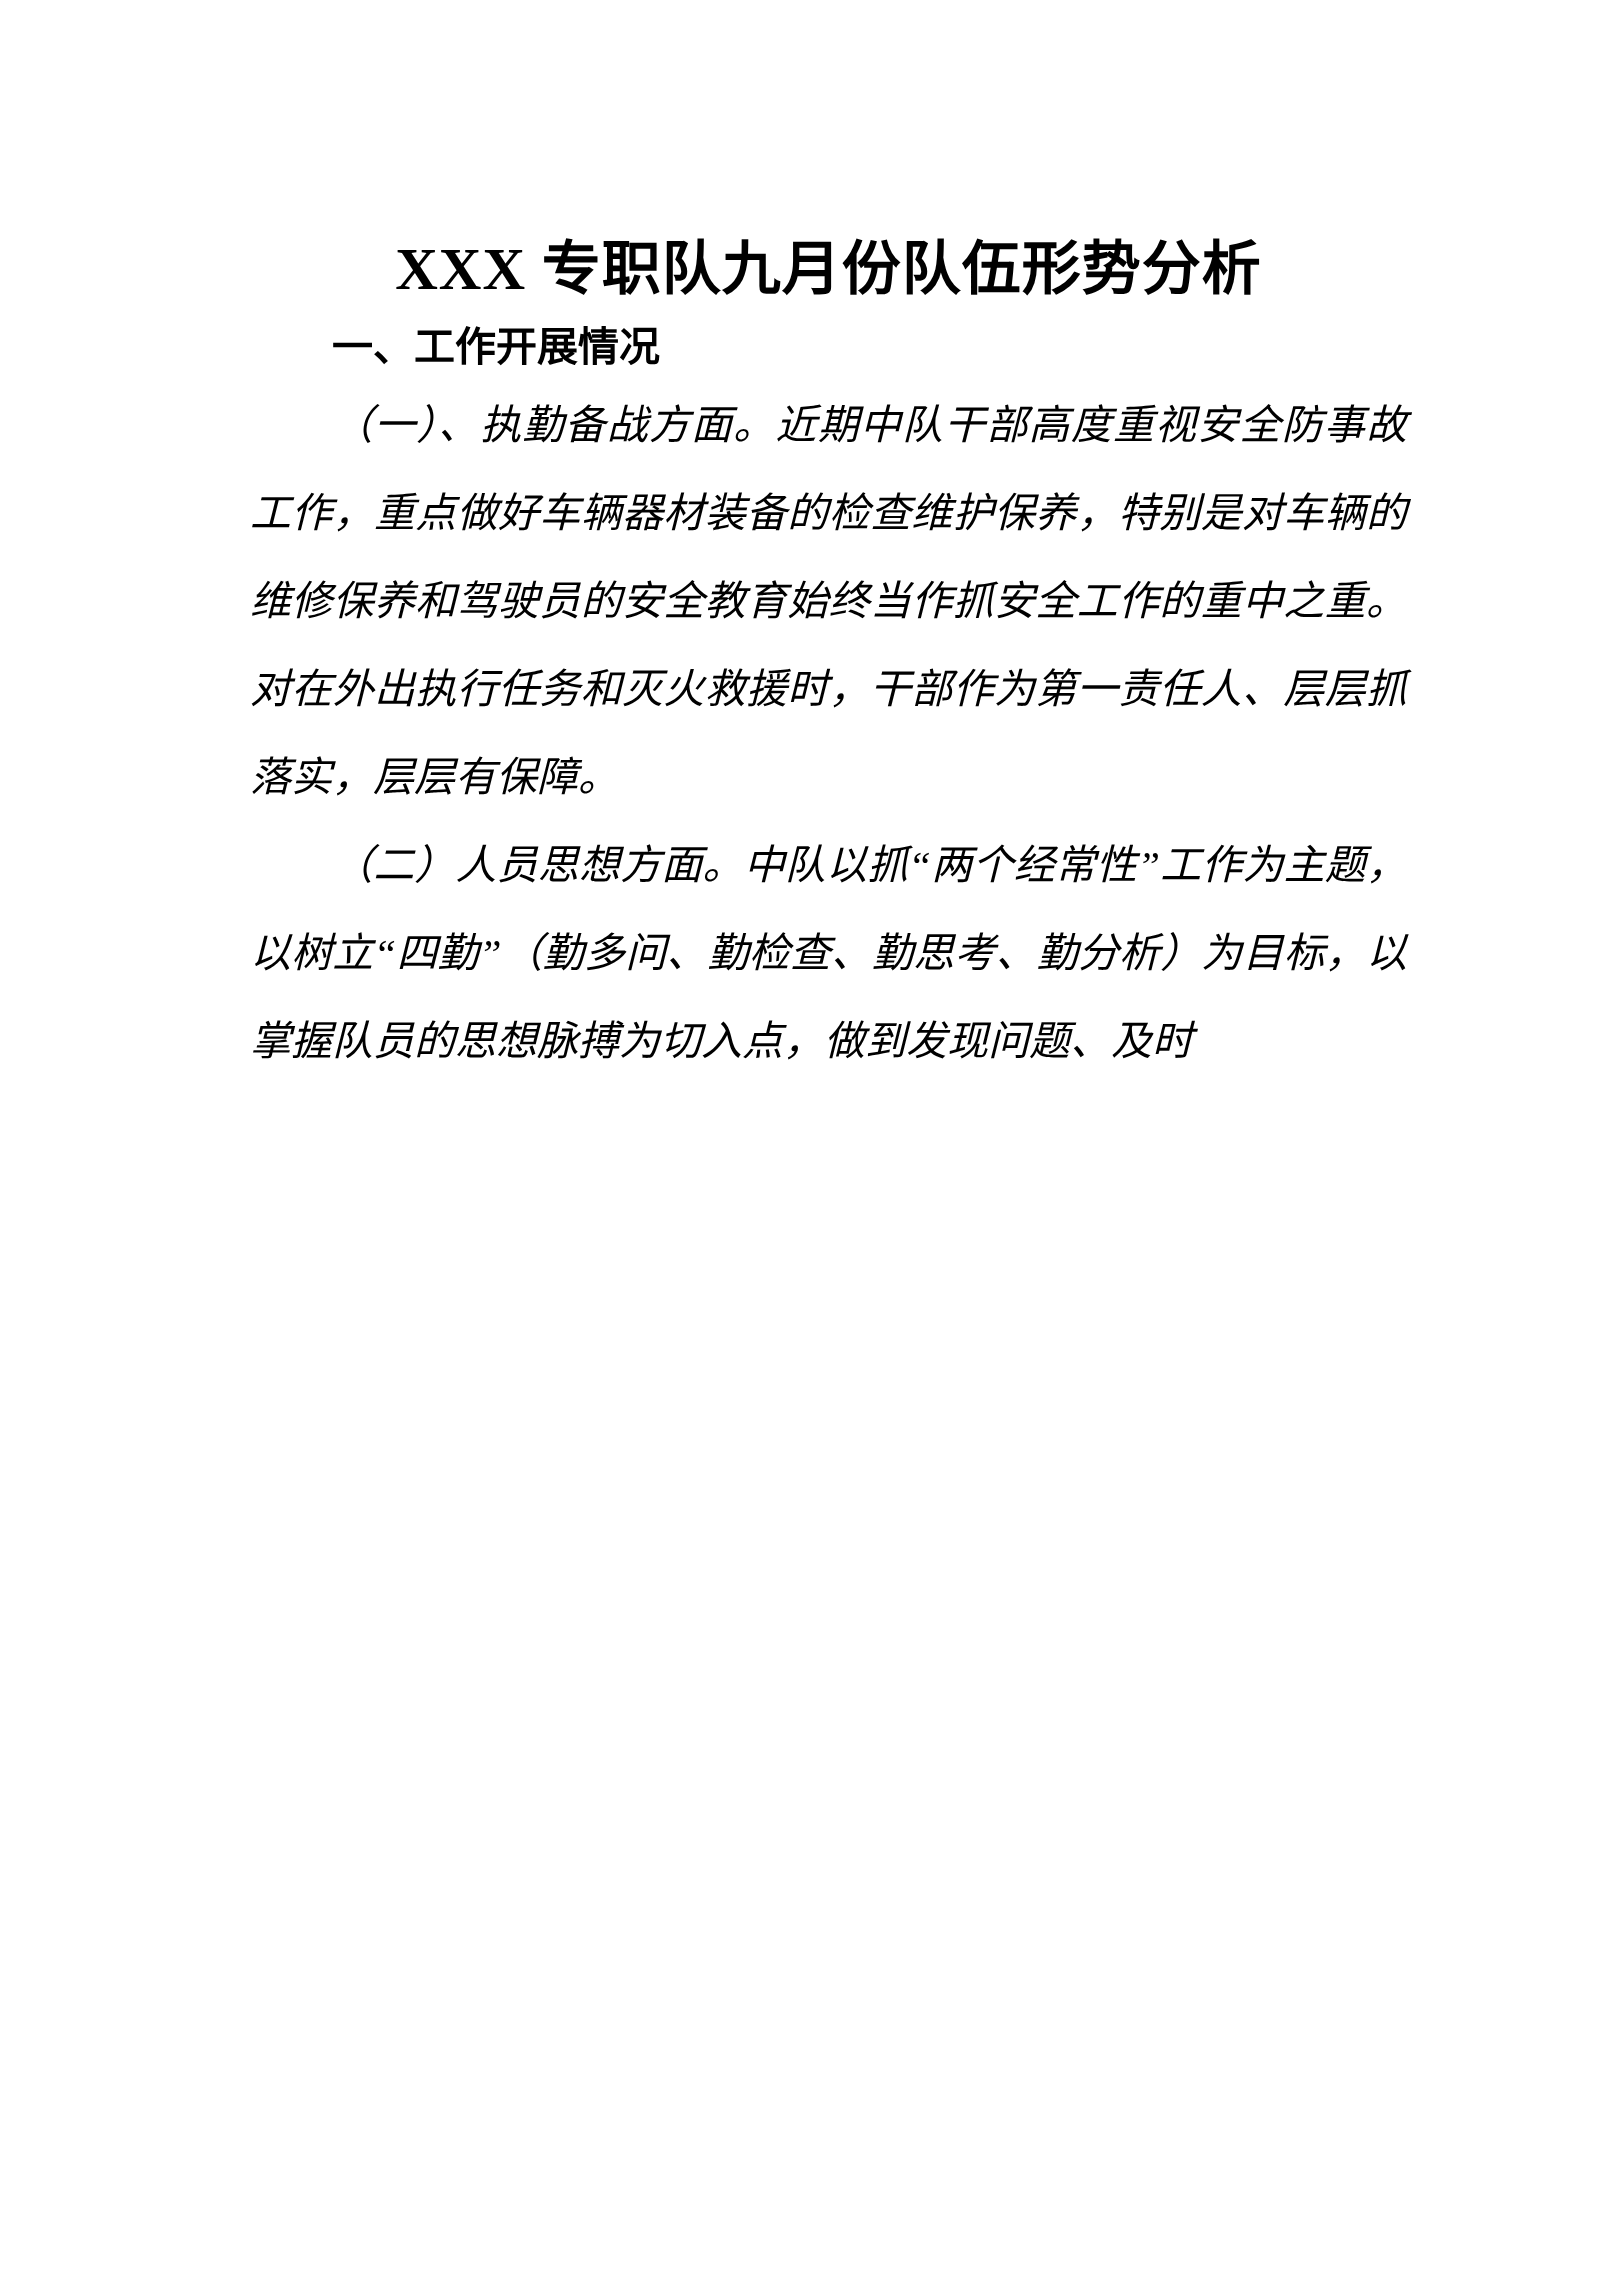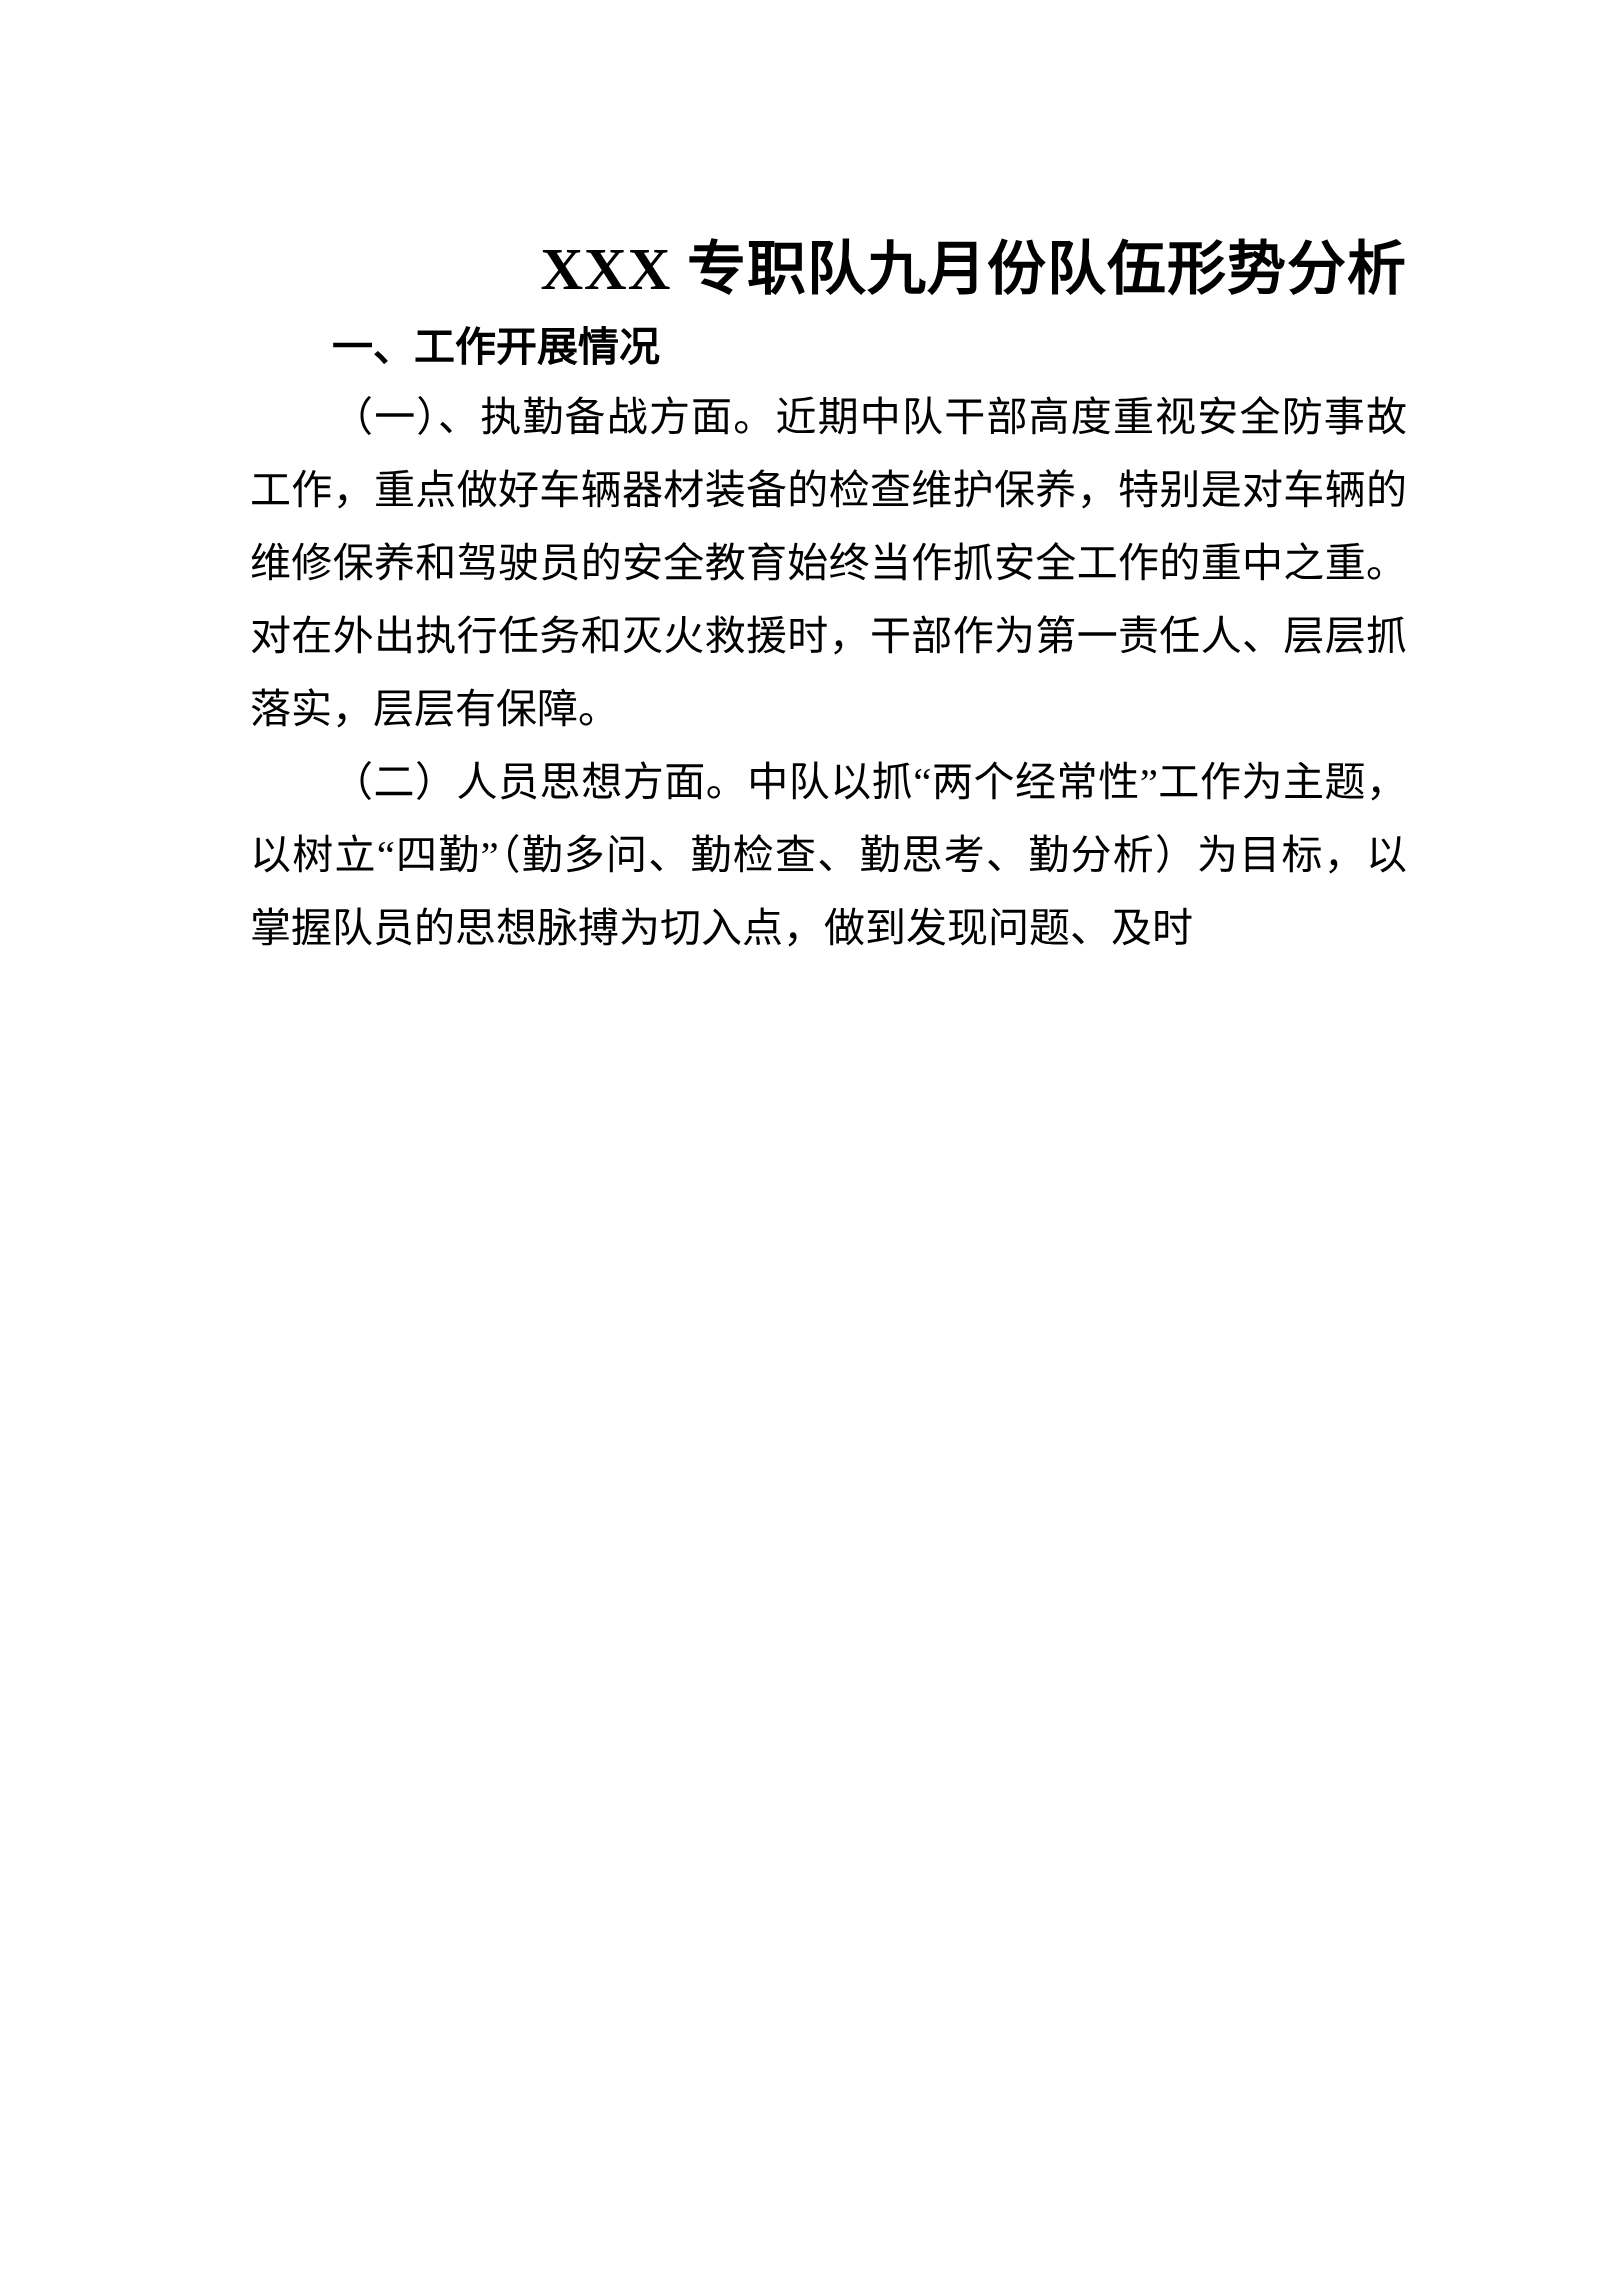--- a/index.html
+++ b/index.html
@@ -22,21 +22,21 @@
   .doc-content {
     position: relative;
     margin-left: 250px;
     width: 1157px;
   }
   .doc-title {
     margin: 0;
     font-size: 59px;
     font-weight: bold;
     line-height: 88px;
-    text-align: right;
+    text-align: center;
     letter-spacing: 1px;
     white-space: nowrap;
   }
   .para {
     margin: 0;
     font-size: 41px;
     text-indent: 2em;
     text-align: justify;
     text-justify: inter-ideograph;
     word-break: normal;
@@ -47,21 +47,22 @@
   }
   .section-heading {
     margin: 0;
     font-size: 41px;
     font-weight: bold;
     line-height: 68px;
     text-indent: 2em;
     font-family: "Liberation Sans", "DejaVu Sans", sans-serif;
   }
   .para-wide {
-    line-height: 73px;
+    line-height: 88px;
+    font-style: italic;
   }
 </style>
 </head>
 <body>
 
 <div class="page">
   <div class="doc-content">
     <h1 class="doc-title">XXX 专职队九月份队伍形势分析</h1>
 
 

